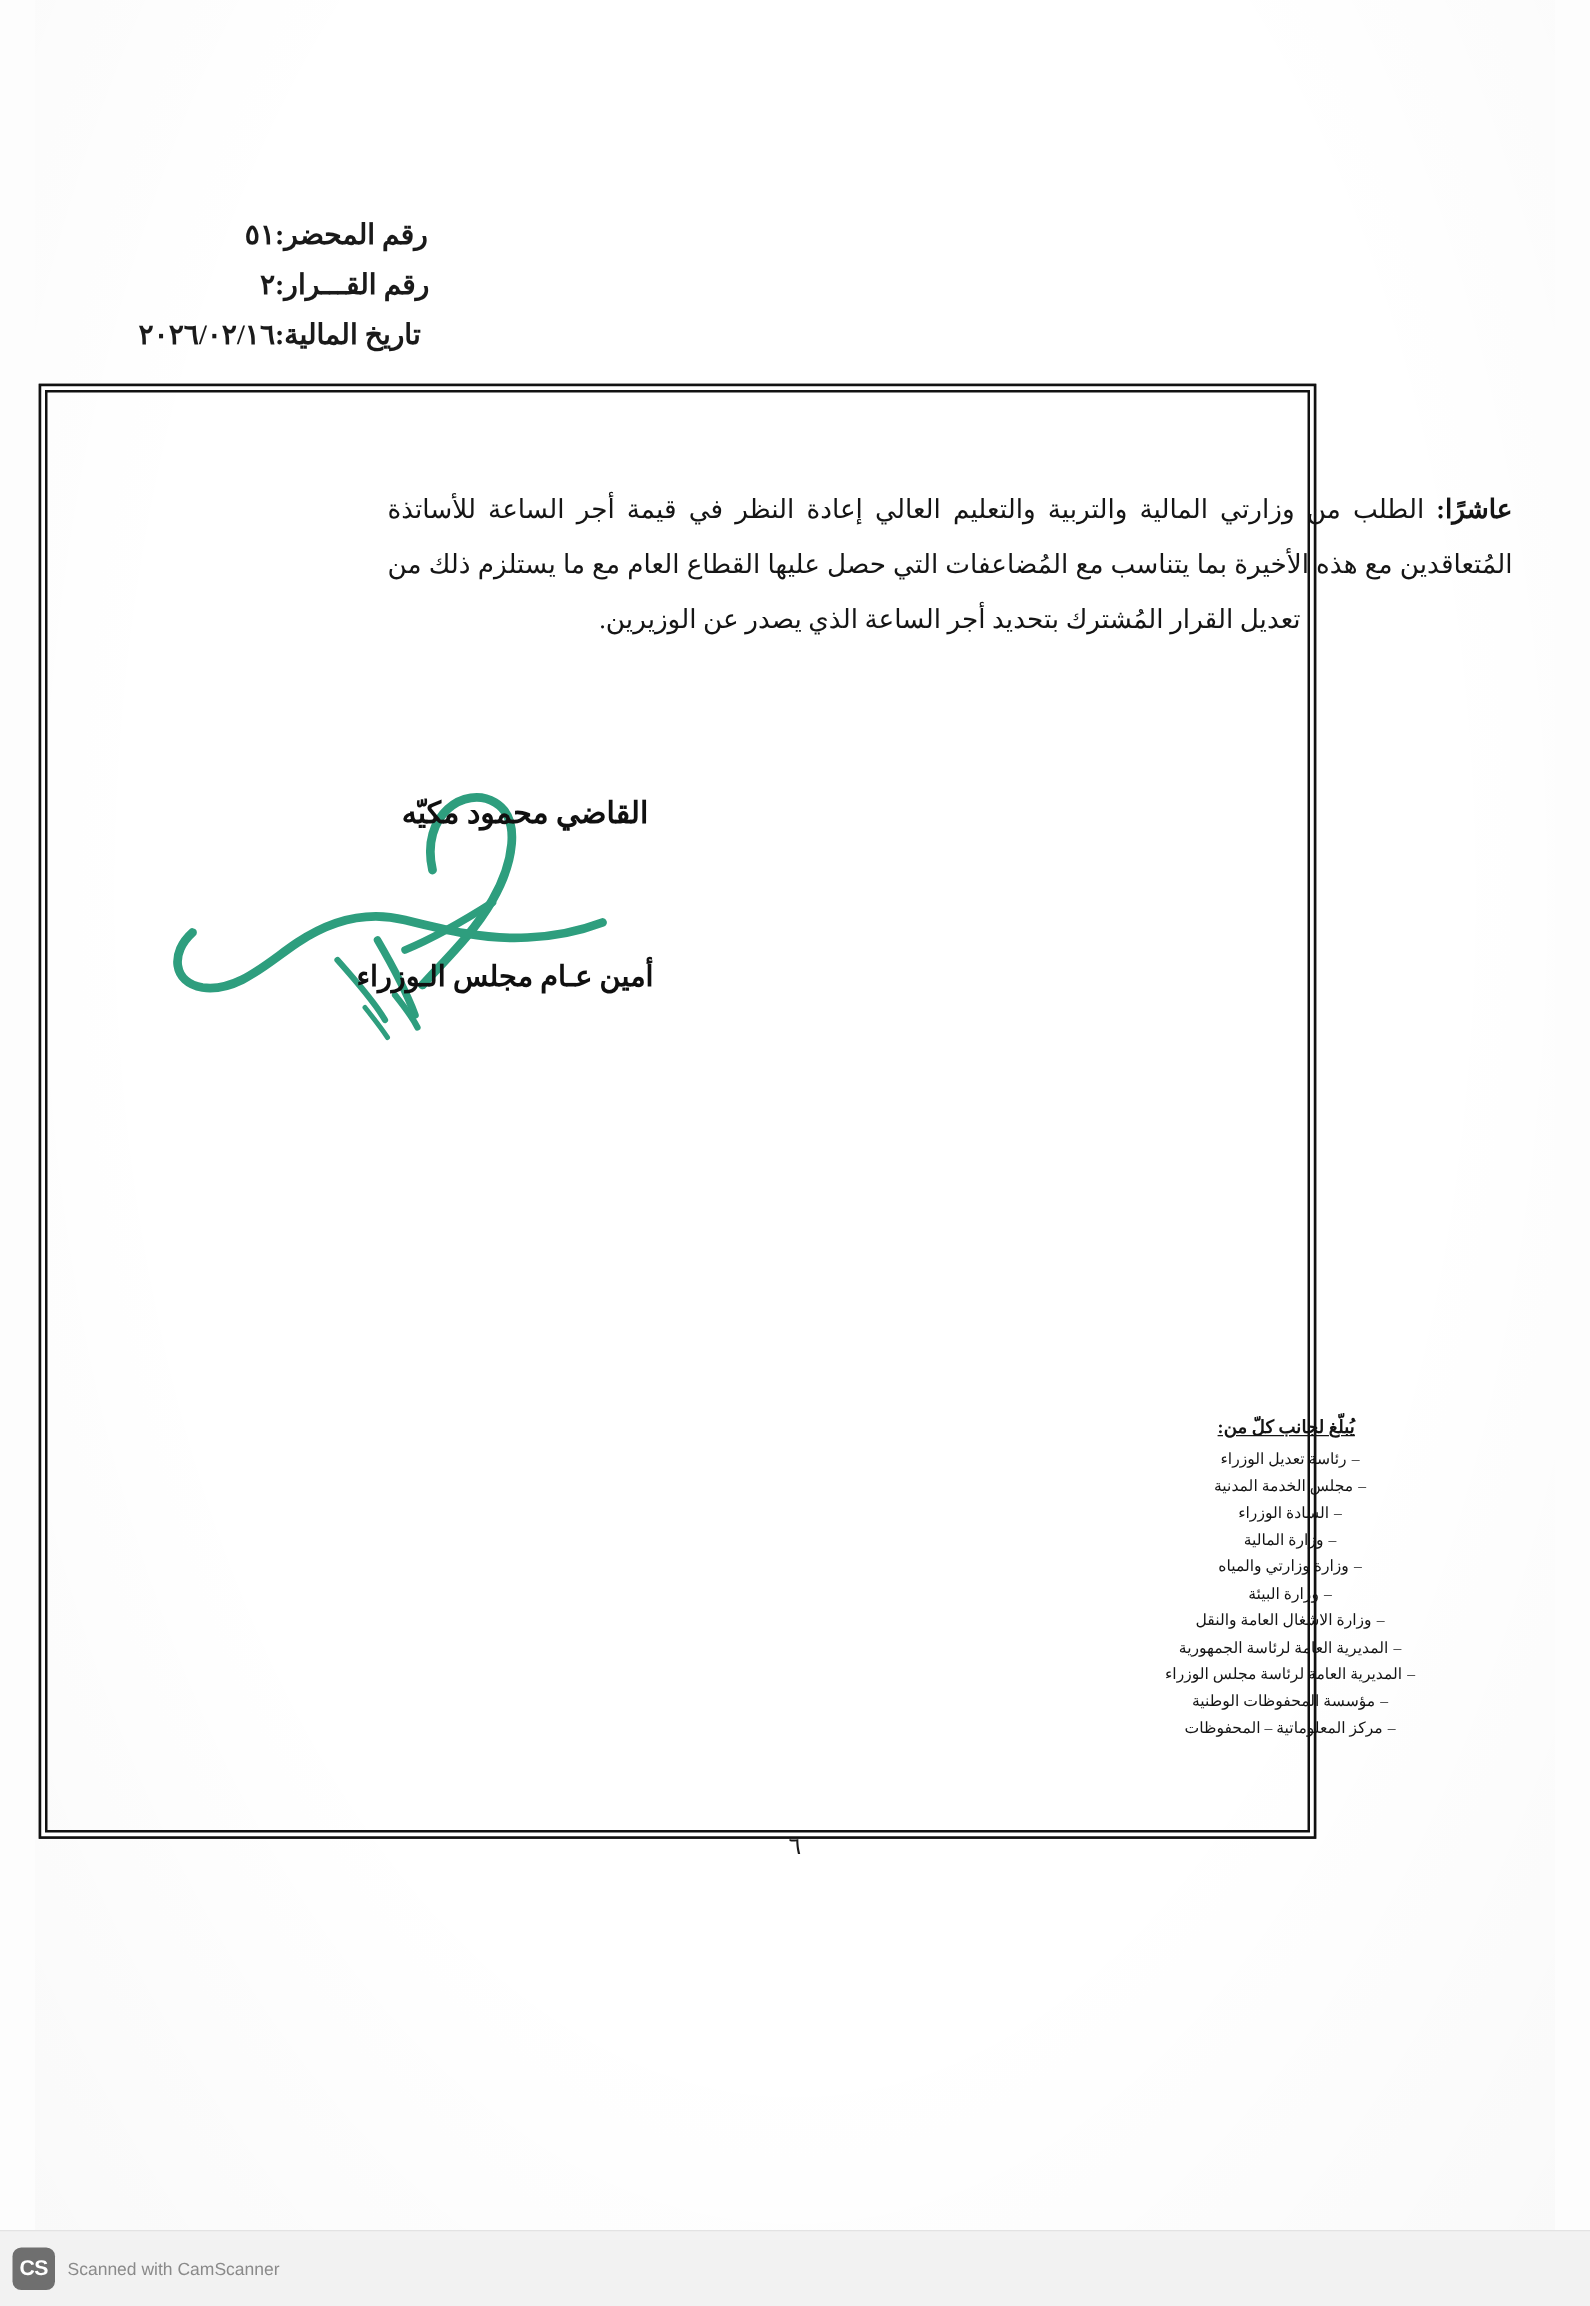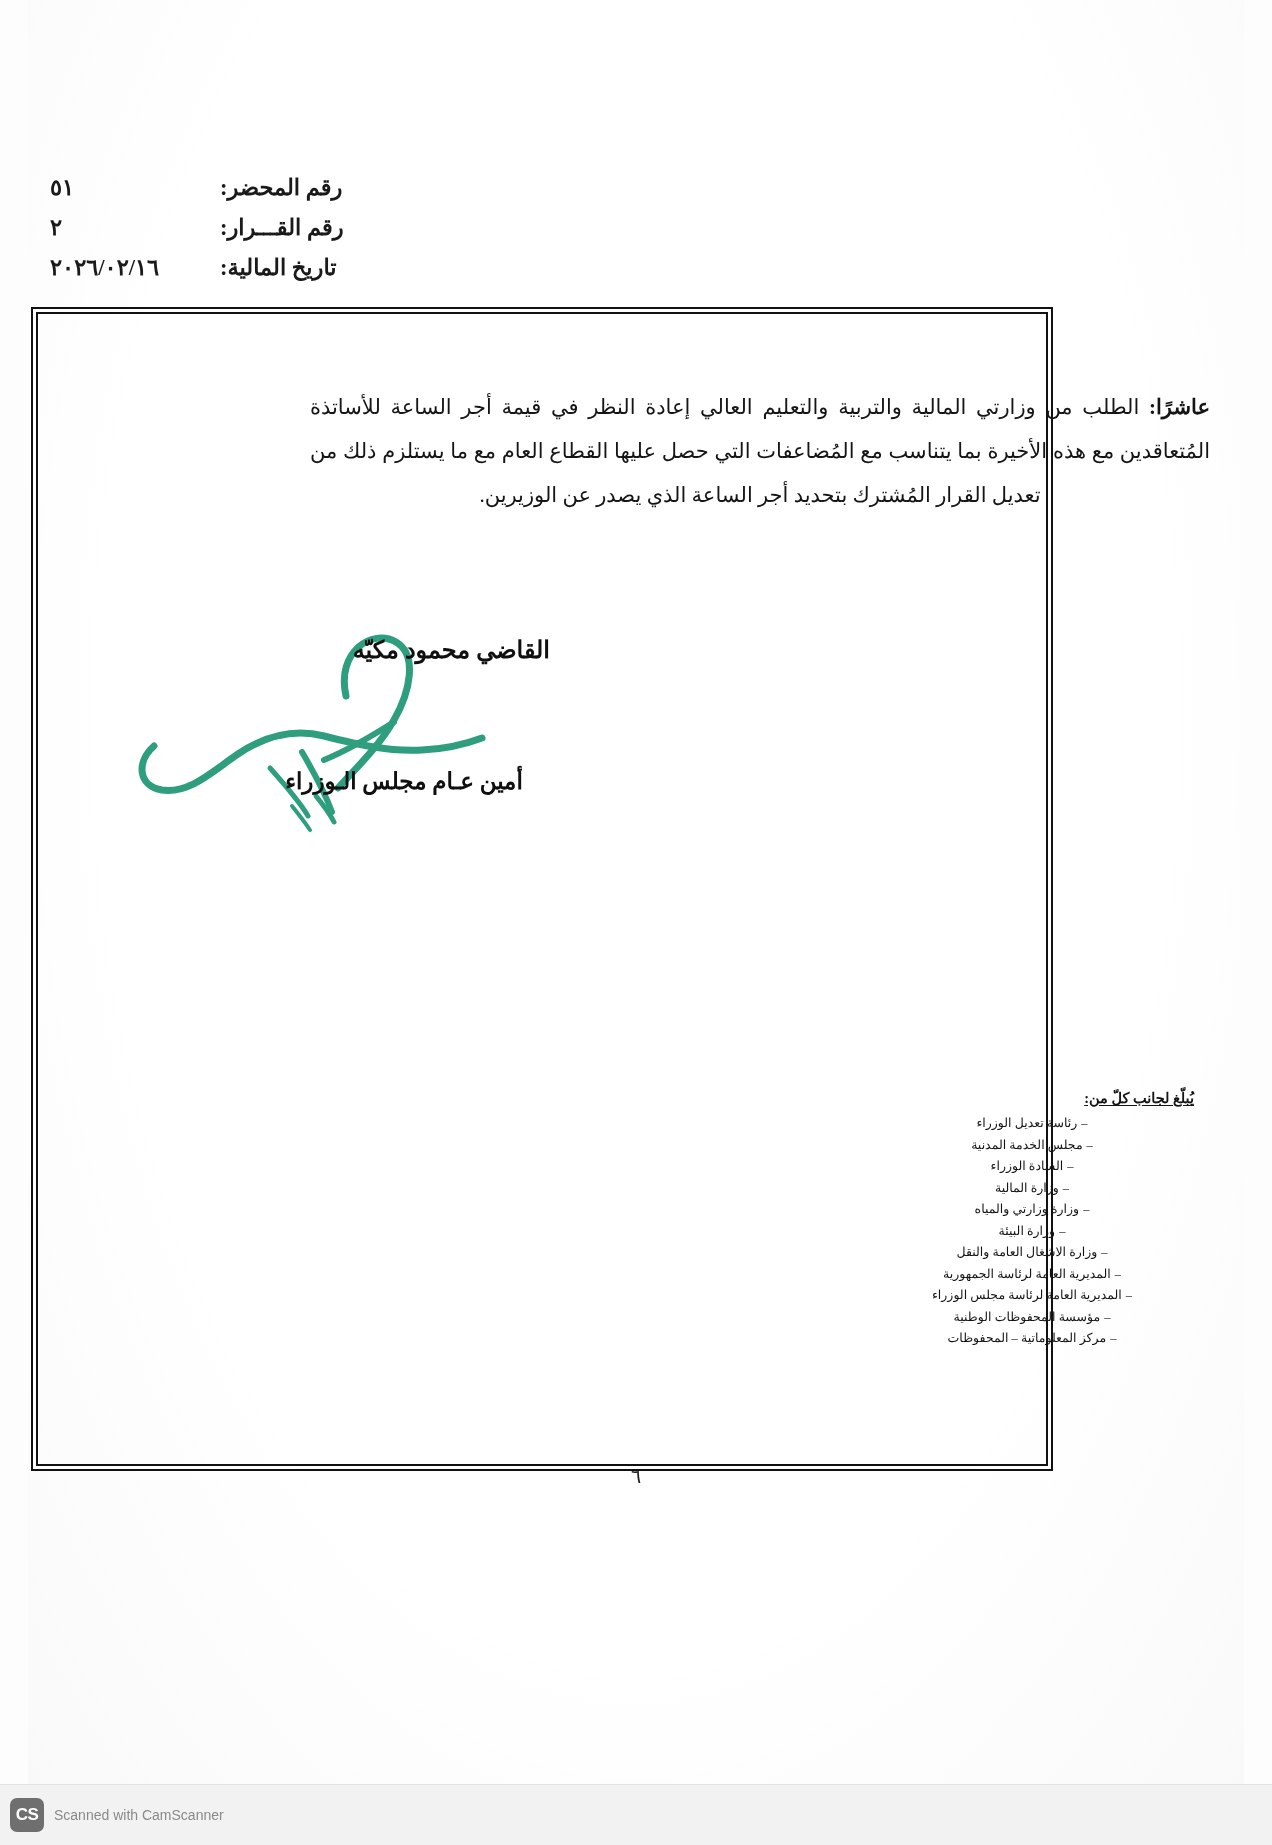--- a/index.html
+++ b/index.html
@@ -65,21 +65,21 @@
     letter-spacing: 0px;
     color: #1a1a1a;
   }
   .meta-label {
     width: 172px;
     text-align: left;
     white-space: nowrap;
   }
   .meta-value {
     width: 170px;
-    text-align: left;
+    text-align: right;
     white-space: nowrap;
     font-weight: 700;
   }
   .meta-row.date .meta-value { letter-spacing: 0.5px; }
 
   
   .frame {
     position: absolute;
     left: 36px;
     top: 312px;
@@ -124,21 +124,21 @@
     top: 600px;
     width: 420px;
     height: 260px;
     direction: rtl;
   }
   .sign-name {
     position: absolute;
     top: 36px;
     right: 0px;
     width: 260px;
-    text-align: right;
+    text-align: center;
     font-family: "Liberation Serif", "DejaVu Serif", serif;
     font-weight: 700;
     font-size: 24px;
     color: #101010;
     z-index: 3;
   }
   .sign-title {
     position: absolute;
     top: 168px;
     right: 6px;
@@ -170,21 +170,22 @@
     text-align: right;
     color: #141414;
   }
   .dist-title {
     font-family: "Liberation Serif", "DejaVu Serif", serif;
     font-weight: 700;
     font-size: 14.5px;
     text-decoration: underline;
     text-underline-offset: 2px;
     margin-bottom: 6px;
-    text-align: right;
+    text-align: center;
+    margin-top: 43px;
   }
   .dist-list {
     list-style: none;
     margin: 0;
     padding: 0;
   }
   .dist-item {
     font-family: "Liberation Serif", "DejaVu Serif", serif;
     font-size: 12.5px;
     line-height: 21.5px;

